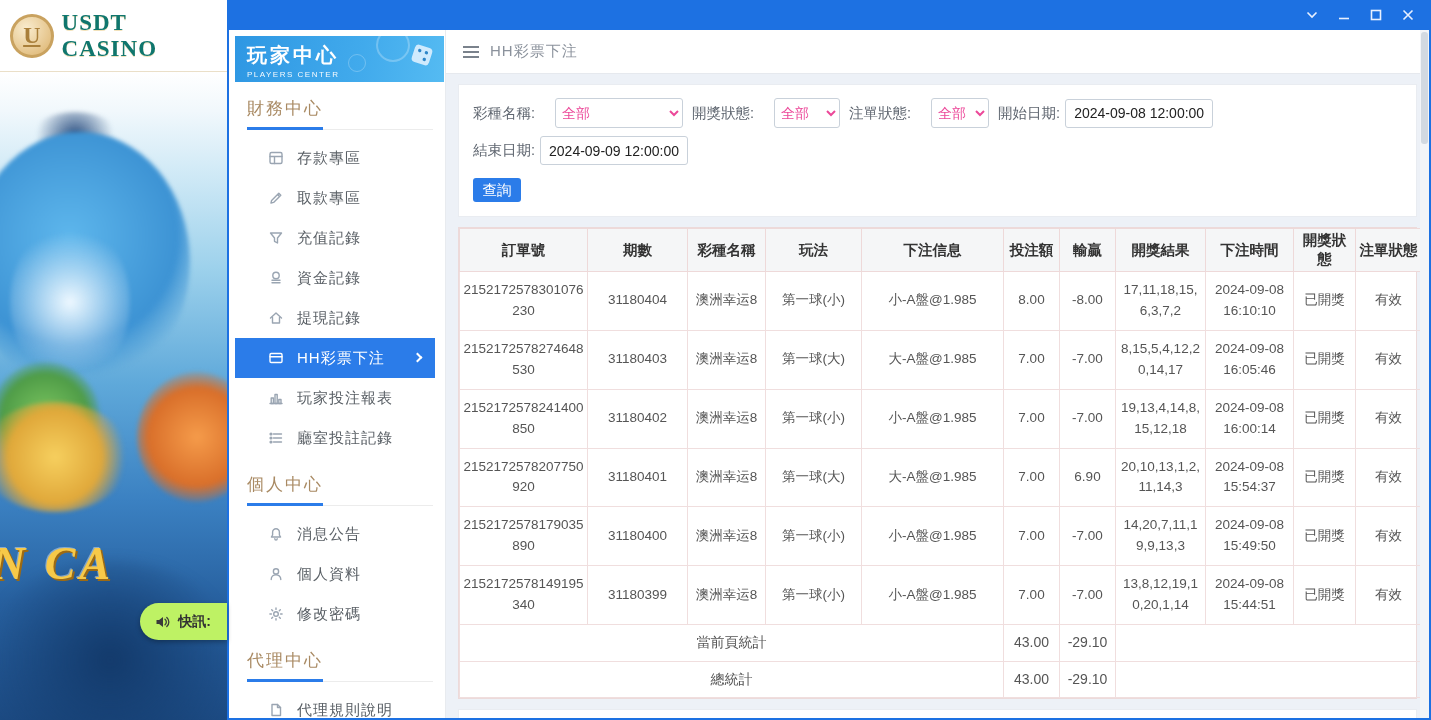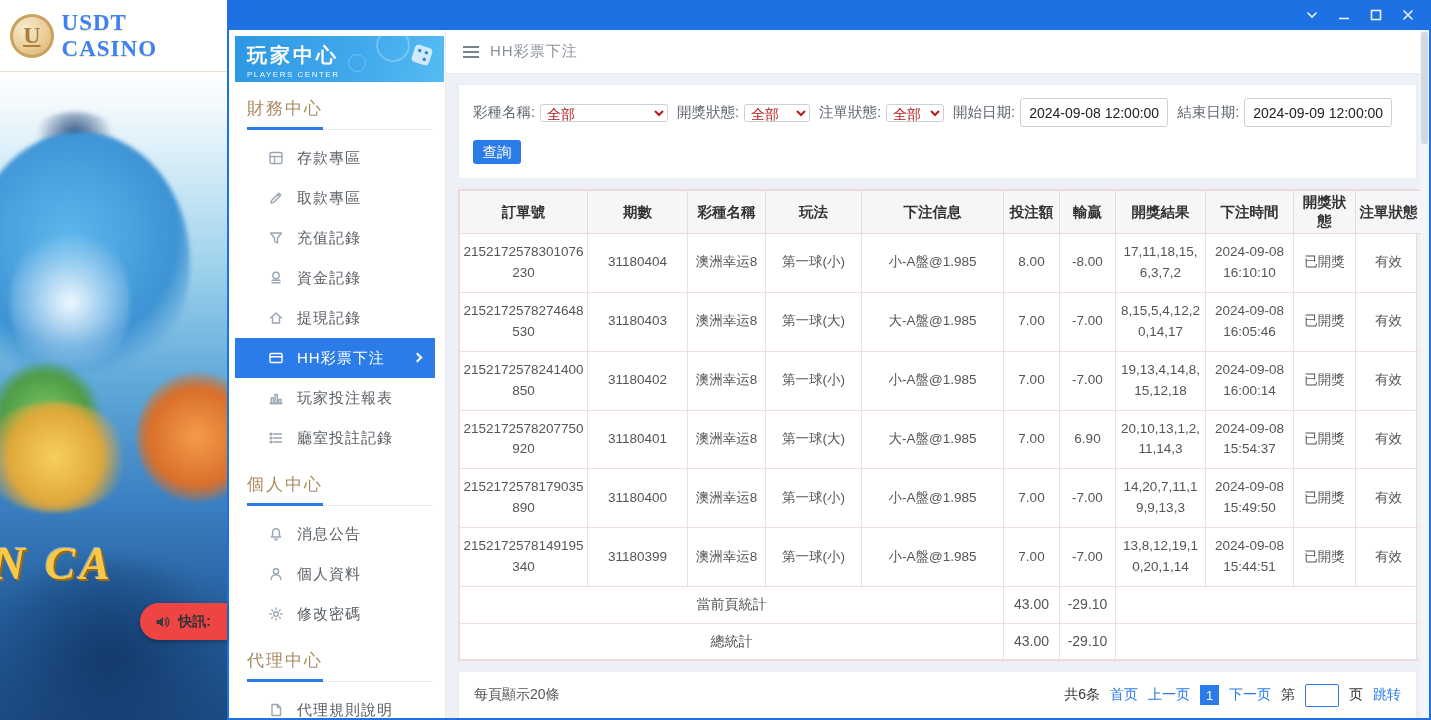--- a/index.html
+++ b/index.html
@@ -4,33 +4,33 @@
 <style>
   * { margin:0; padding:0; box-sizing:border-box; }
   body { font-family:"Liberation Sans","DejaVu Sans",sans-serif; background:#888; }
   .screen { position:relative; width:1431px; height:720px; background:#fff; overflow:hidden; }
 
   
   .left-panel { position:absolute; left:0; top:0; width:227px; height:720px; background:#fff; }
   .logo-area { position:relative; z-index:3; height:72px; background:#fff; display:flex; align-items:center; gap:8px; padding-left:10px; border-bottom:1px solid #eadfc8; }
   .logo-coin { width:44px; height:44px; border-radius:50%; border:3px solid #c9a25f; background:radial-gradient(circle at 35% 30%, #f9ecce, #dcb26c); display:flex; align-items:center; justify-content:center; }
   .logo-coin span { font-family:"Liberation Serif","DejaVu Serif",serif; font-weight:bold; font-size:24px; color:#a97f3a; text-decoration:underline; }
-  .logo-text { font-family:"Liberation Serif","DejaVu Serif",serif; font-weight:bold; font-size:23px; letter-spacing:1px; color:#3b82f6; text-shadow:0 1px 0 #f3e2bb; }
+  .logo-text { font-family:"Liberation Serif","DejaVu Serif",serif; font-weight:bold; font-size:23px; letter-spacing:1px; color:#0f766e; text-shadow:0 1px 0 #f3e2bb; }
   .artwork { position:absolute; top:72px; left:0; right:0; bottom:0; overflow:hidden;
     background:linear-gradient(180deg,#ffffff 0%,#f1f8fc 6%,#cfe9f6 16%,#9ed2ec 30%,#5fa9da 48%,#3b81c2 66%,#27609f 82%,#1c4a82 100%); }
   .blob { position:absolute; border-radius:50%; filter:blur(2px); }
   .blob.shark { width:220px; height:260px; left:-30px; top:60px; background:radial-gradient(circle at 45% 40%, #5db6ec 0%, #3d93d4 55%, transparent 72%); }
   .blob.belly { width:120px; height:160px; left:10px; top:150px; background:radial-gradient(circle, #eef8ff 0%, transparent 70%); }
   .blob.hat { width:90px; height:50px; left:30px; top:40px; background:radial-gradient(circle, #274b7e 0%, transparent 75%); }
   .blob.gold { width:150px; height:110px; left:-20px; top:330px; background:radial-gradient(circle, #f6cf5e 0%, #e0a83a 50%, transparent 75%); }
   .blob.turtle { width:110px; height:110px; left:-10px; top:290px; background:radial-gradient(circle, #7cc661 0%, #4f9c47 55%, transparent 75%); }
   .blob.orange { width:120px; height:130px; right:-30px; top:300px; background:radial-gradient(circle, #f59b4a 0%, #d96f2a 55%, transparent 78%); }
   .blob.glowdeep { width:260px; height:200px; left:-20px; bottom:-40px; background:radial-gradient(circle, #133a6b 0%, transparent 75%); filter:blur(6px); }
   .artwork-letters { position:absolute; left:-8px; bottom:130px; font-family:"Liberation Serif","DejaVu Serif",serif; font-style:italic; font-weight:bold; font-size:46px; letter-spacing:4px; color:#f7c948; text-shadow:2px 2px 0 #9c6a14, -1px -1px 0 rgba(255,255,255,.4); }
-  .quick-news { position:absolute; z-index:4; right:0; bottom:80px; height:37px; background:#ef4444; border-radius:19px 0 0 19px; display:flex; align-items:center; gap:7px; padding:0 16px 0 14px; box-shadow:0 2px 5px rgba(0,0,0,.3); cursor:pointer; }
+  .quick-news { position:absolute; z-index:4; right:0; bottom:80px; height:37px; background:#bef264; border-radius:19px 0 0 19px; display:flex; align-items:center; gap:7px; padding:0 16px 0 14px; box-shadow:0 2px 5px rgba(0,0,0,.3); cursor:pointer; }
   .quick-news .qn-label { font-size:14px; font-weight:bold; color:#333; }
 
   
   .app { position:absolute; left:227px; top:0; right:0; bottom:0; background:#fff; border-left:2px solid #1d71e2; border-right:2px solid #1d71e2; border-bottom:2px solid #1d71e2; }
   .titlebar { height:30px; background:#1d71e2; display:flex; justify-content:flex-end; align-items:center; gap:2px; padding-right:6px; }
   .tb-btn { width:30px; height:24px; display:flex; align-items:center; justify-content:center; color:#fff; cursor:pointer; }
   .tb-btn svg { stroke:#e8f0ff; }
   .app-body { display:flex; height:calc(100% - 30px); position:relative; }
 
   
@@ -58,21 +58,21 @@
   .main { flex:1; min-width:0; display:flex; flex-direction:column; background:#edf1f7; }
   .topbar { height:44px; background:#fff; border-bottom:1px solid #e6e9ee; display:flex; align-items:center; gap:11px; padding-left:17px; flex:none; }
   .hamburger { display:flex; flex-direction:column; gap:3px; cursor:pointer; }
   .hamburger i { display:block; width:16px; height:2px; background:#7a828c; }
   .topbar-title { color:#8b929c; font-size:15px; letter-spacing:1px; }
   .content { flex:1; padding:10px 12px; overflow:hidden; }
 
   .filter-card { background:#fff; border:1px solid #e9ecf1; padding:13px 14px 14px; }
   .filter-row { display:flex; align-items:center; flex-wrap:wrap; row-gap:8px; font-size:14.5px; color:#5f6670; }
   .fgroup { display:flex; align-items:center; gap:5px; margin-right:9px; }
-  .fgroup select { height:18px; border:1px solid #c9d1da; background:#fff; font-size:14px; color:#b91c1c; padding:0 2px; border-radius:3px; font-family:inherit; }
+  .fgroup select { height:30px; border:1px solid #c9d1da; background:#fff; font-size:14px; color:#ec4899; padding:0 2px; border-radius:3px; font-family:inherit;margin-left:15px; }
   .sel-lottery { width:128px; } .sel-draw { width:66px; } .sel-order { width:58px; }
   .fgroup input { height:29px; width:148px; border:1px solid #c9d1da; border-radius:3px; padding:0 8px; font-size:14px; color:#222; font-family:inherit; }
   .search-btn { margin-top:13px; width:48px; height:24px; background:#2b7ce9; color:#fff; border:none; border-radius:3px; font-size:14.5px; cursor:pointer; font-family:inherit; }
 
   .table-card { background:#fff; margin-top:10px; border:1px solid #ecdada; }
   table { width:100%; border-collapse:collapse; table-layout:fixed; }
   th { background:#f5f6f7; border:1px solid #eed9d9; height:40px; padding:2px; font-size:14.5px; color:#333; font-weight:bold; }
   td { border:1px solid #f0dede; font-size:13.5px; color:#555; text-align:center; padding:8px 3px; line-height:1.55; overflow-wrap:break-word; }
   td.brk { word-break:break-all; }
   tr.total-row td { padding:7px 3px; font-size:14px; }

